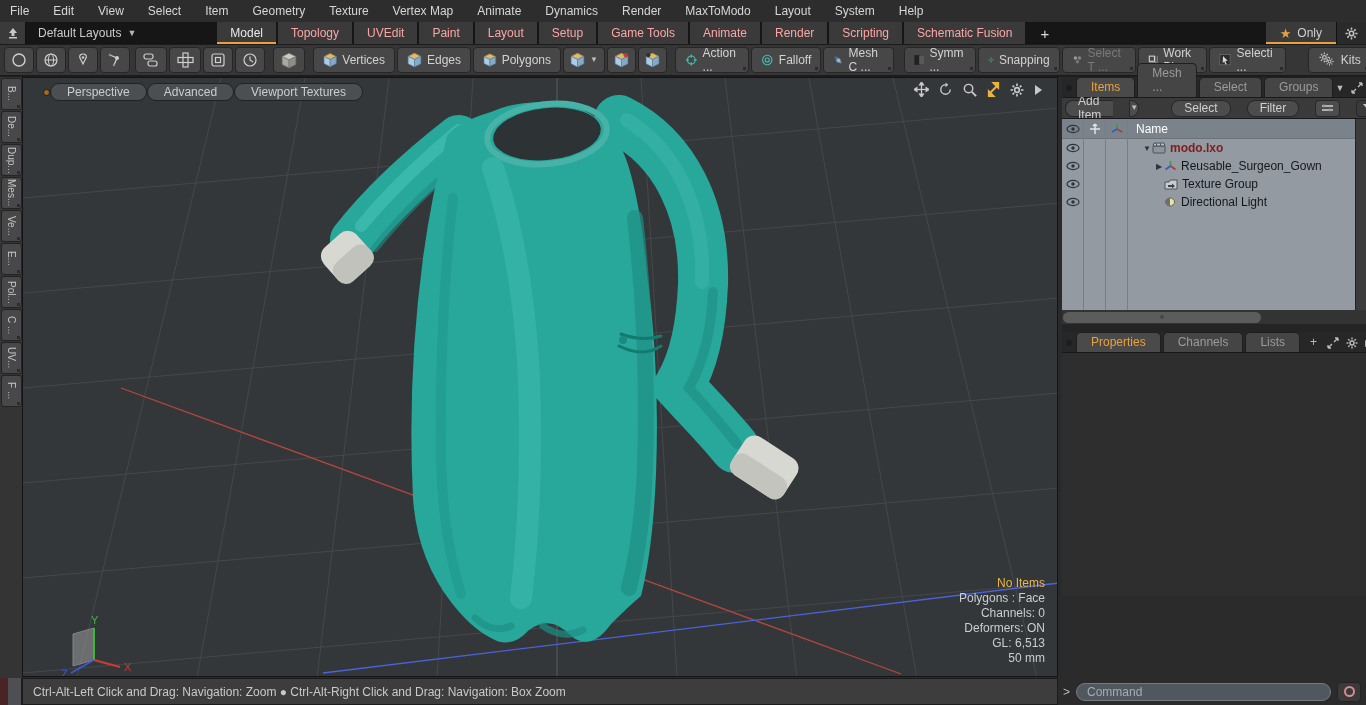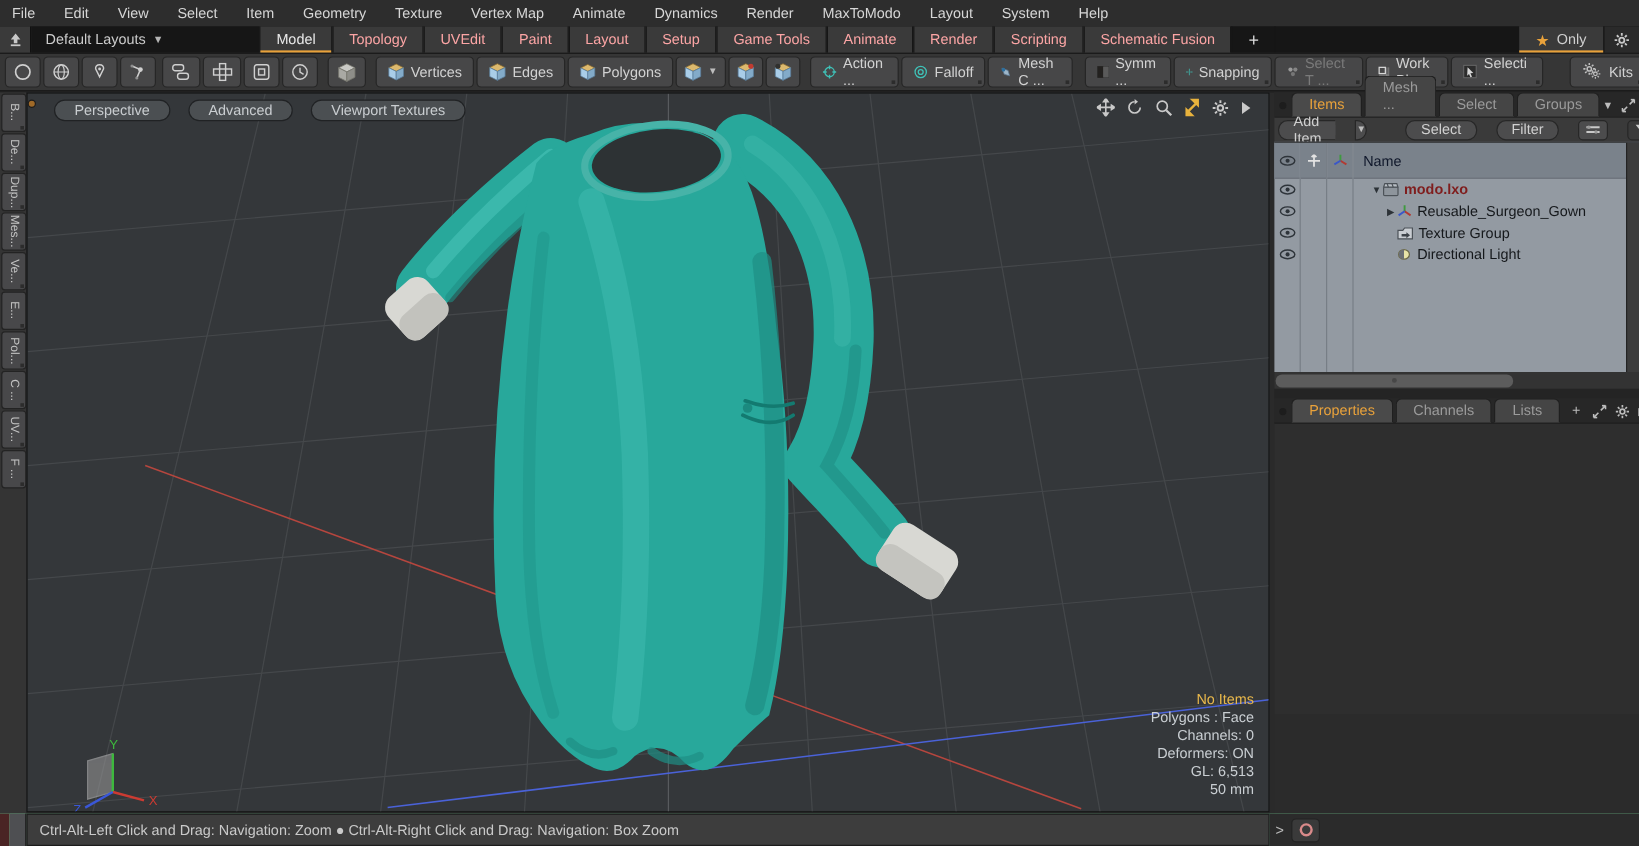--- a/index.html
+++ b/index.html
@@ -47,21 +47,21 @@
   
   .ltoolbox { position:absolute; left:0; top:0; width:22px; height:601px; background:#343434; }
   .vtab { width:21px; height:32px; margin:1px 0 0 1px; background:#48484a; border:1px solid #232323;
           border-radius:3px; display:flex; align-items:center; justify-content:center;
           writing-mode:vertical-rl; font-size:10px; color:#c4c4c4; position:relative; }
   .vtab::after { content:""; position:absolute; right:1px; bottom:1px; width:3px; height:3px; background:#2c2c2c; }
 
   
   .viewport { position:absolute; left:22px; top:0; width:1036px; height:600px;
               background:#34373a; border:1px solid #141414; overflow:hidden; }
-  .vp-pills { position:absolute; left:0; top:5px; display:flex; gap:15px; }
+  .vp-pills { position:absolute; left:20px; top:5px; display:flex; align-items:center; gap:0; }
   .vp-dot { width:7px; height:7px; border-radius:50%; background:#a06a28; border:1px solid #1c1c1c; }
   .pill { background:#4b4f52; border:1px solid #202224; border-radius:9px; padding:1px 16px;
           color:#c9cdd0; font-size:12px; }
   .vp-nav { position:absolute; right:14px; top:4px; display:flex; align-items:center; gap:9px; }
   .vp-nav svg { display:block; }
   .vp-stats { position:absolute; right:12px; bottom:10px; text-align:right; line-height:15px;
               color:#c9ced2; font-size:12px; }
   .vp-stats .hl { color:#e9b84b; }
   .vp-scene { position:absolute; left:0; top:0; }
 
@@ -80,38 +80,38 @@
           display:flex; align-items:center; justify-content:center; color:#d0d0d0; padding:0 12px; }
   .additem { width:132px; border-radius:8px 0 0 8px; border-right:none; }
   .additem-dd { width:26px; border-radius:0 8px 8px 0; padding:0; }
   .ibtn.iconbtn { padding:0 5px; border-radius:4px; }
   .items-toolbar .spacer { flex:1; }
 
   .itemlist { height:192px; background:#939aa2; display:flex; position:relative;
               border-top:1px solid #191919; }
   .ilist-col { width:22px; border-right:1px solid #777e86; }
   .ilist-main { flex:1; }
-  .ihdr { height:30px; background:#7a828b; border-bottom:1px solid #6b727a;
-          display:flex; align-items:center; color:#0f172a; }
+  .ihdr { height:20px; background:#7a828b; border-bottom:1px solid #6b727a;
+          display:flex; align-items:center; color:#ffffff; }
   .irow { height:18px; display:flex; align-items:center; color:#15181b; }
   .irow .twisty { width:10px; font-size:8px; color:#2c3237; text-align:center; }
   .name-col { padding-left:8px; }
   .tree-indent0 { padding-left:14px; } .tree-indent1 { padding-left:26px; }
   .bold { font-weight:bold; color:#7f1d1d; }
   .itemlist .vscroll { position:absolute; right:0; top:0; width:11px; height:100%;
                        background:#3c3c3c; border-left:1px solid #232323; }
   .hscroll { height:14px; background:#333333; display:flex; align-items:center; padding:1px; }
   .hthumb { width:198px; height:11px; background:#5c5c5c; border-radius:6px; position:relative; }
   .hthumb::after { content:""; position:absolute; left:50%; top:50%; width:4px; height:4px; margin:-2px;
                    border-radius:50%; background:#474747; }
   .props-body { height:243px; background:#2e2e2e; border-top:1px solid #191919; }
   .panel-gap { height:8px; background:#242424; }
 
   
-  .bottombar { position:absolute; bottom:0; left:0; width:1366px; height:27px; background:#86efac; display:flex; }
+  .bottombar { position:absolute; bottom:0; left:0; width:1366px; height:27px; background:#ec4899; display:flex; }
   .status-accent { width:8px; height:27px; background:#4a2424; }
   .status-pad { width:14px; height:27px; background:#4e4f52; border-right:1px solid #1c1c1c; }
   .statusbar { flex:0 0 1036px; background:#3d3d3d; border:1px solid #1c1c1c; display:flex; align-items:center;
                padding-left:10px; color:#c9c9c9; }
   .cmdarea { flex:1; background:#2b2b2b; display:flex; align-items:center; gap:6px; padding:0 5px; }
   .cmd-prompt { color:#b9b9b9; }
   .cmd-input { flex:1; height:18px; background:#51575e; border:1px solid #747a82; border-radius:9px;
                color:#dfe3e7; padding:0 10px; font-family:"Liberation Sans", sans-serif; font-size:12px; outline:none; }
   .cmd-input::placeholder { color:#a6acb3; }
   .cmd-circle { width:24px; height:20px; background:#3a3a3a; border:1px solid #232323; border-radius:4px;
@@ -701,17 +701,18 @@
 </div>
 
 <div class="bottombar">
   <div class="status-accent"></div>
   <div class="status-pad"></div>
   <div class="statusbar">
     <span>Ctrl-Alt-Left Click and Drag: Navigation: Zoom ● Ctrl-Alt-Right Click and Drag: Navigation: Box Zoom</span>
   </div>
   <div class="cmdarea">
     <span class="cmd-prompt">&gt;</span>
+    <input class="cmd-input" type="text" placeholder="Command" style="">
     <div class="cmd-circle">
       <i></i>
     </div>
   </div>
 </div>
 
 </body></html>

